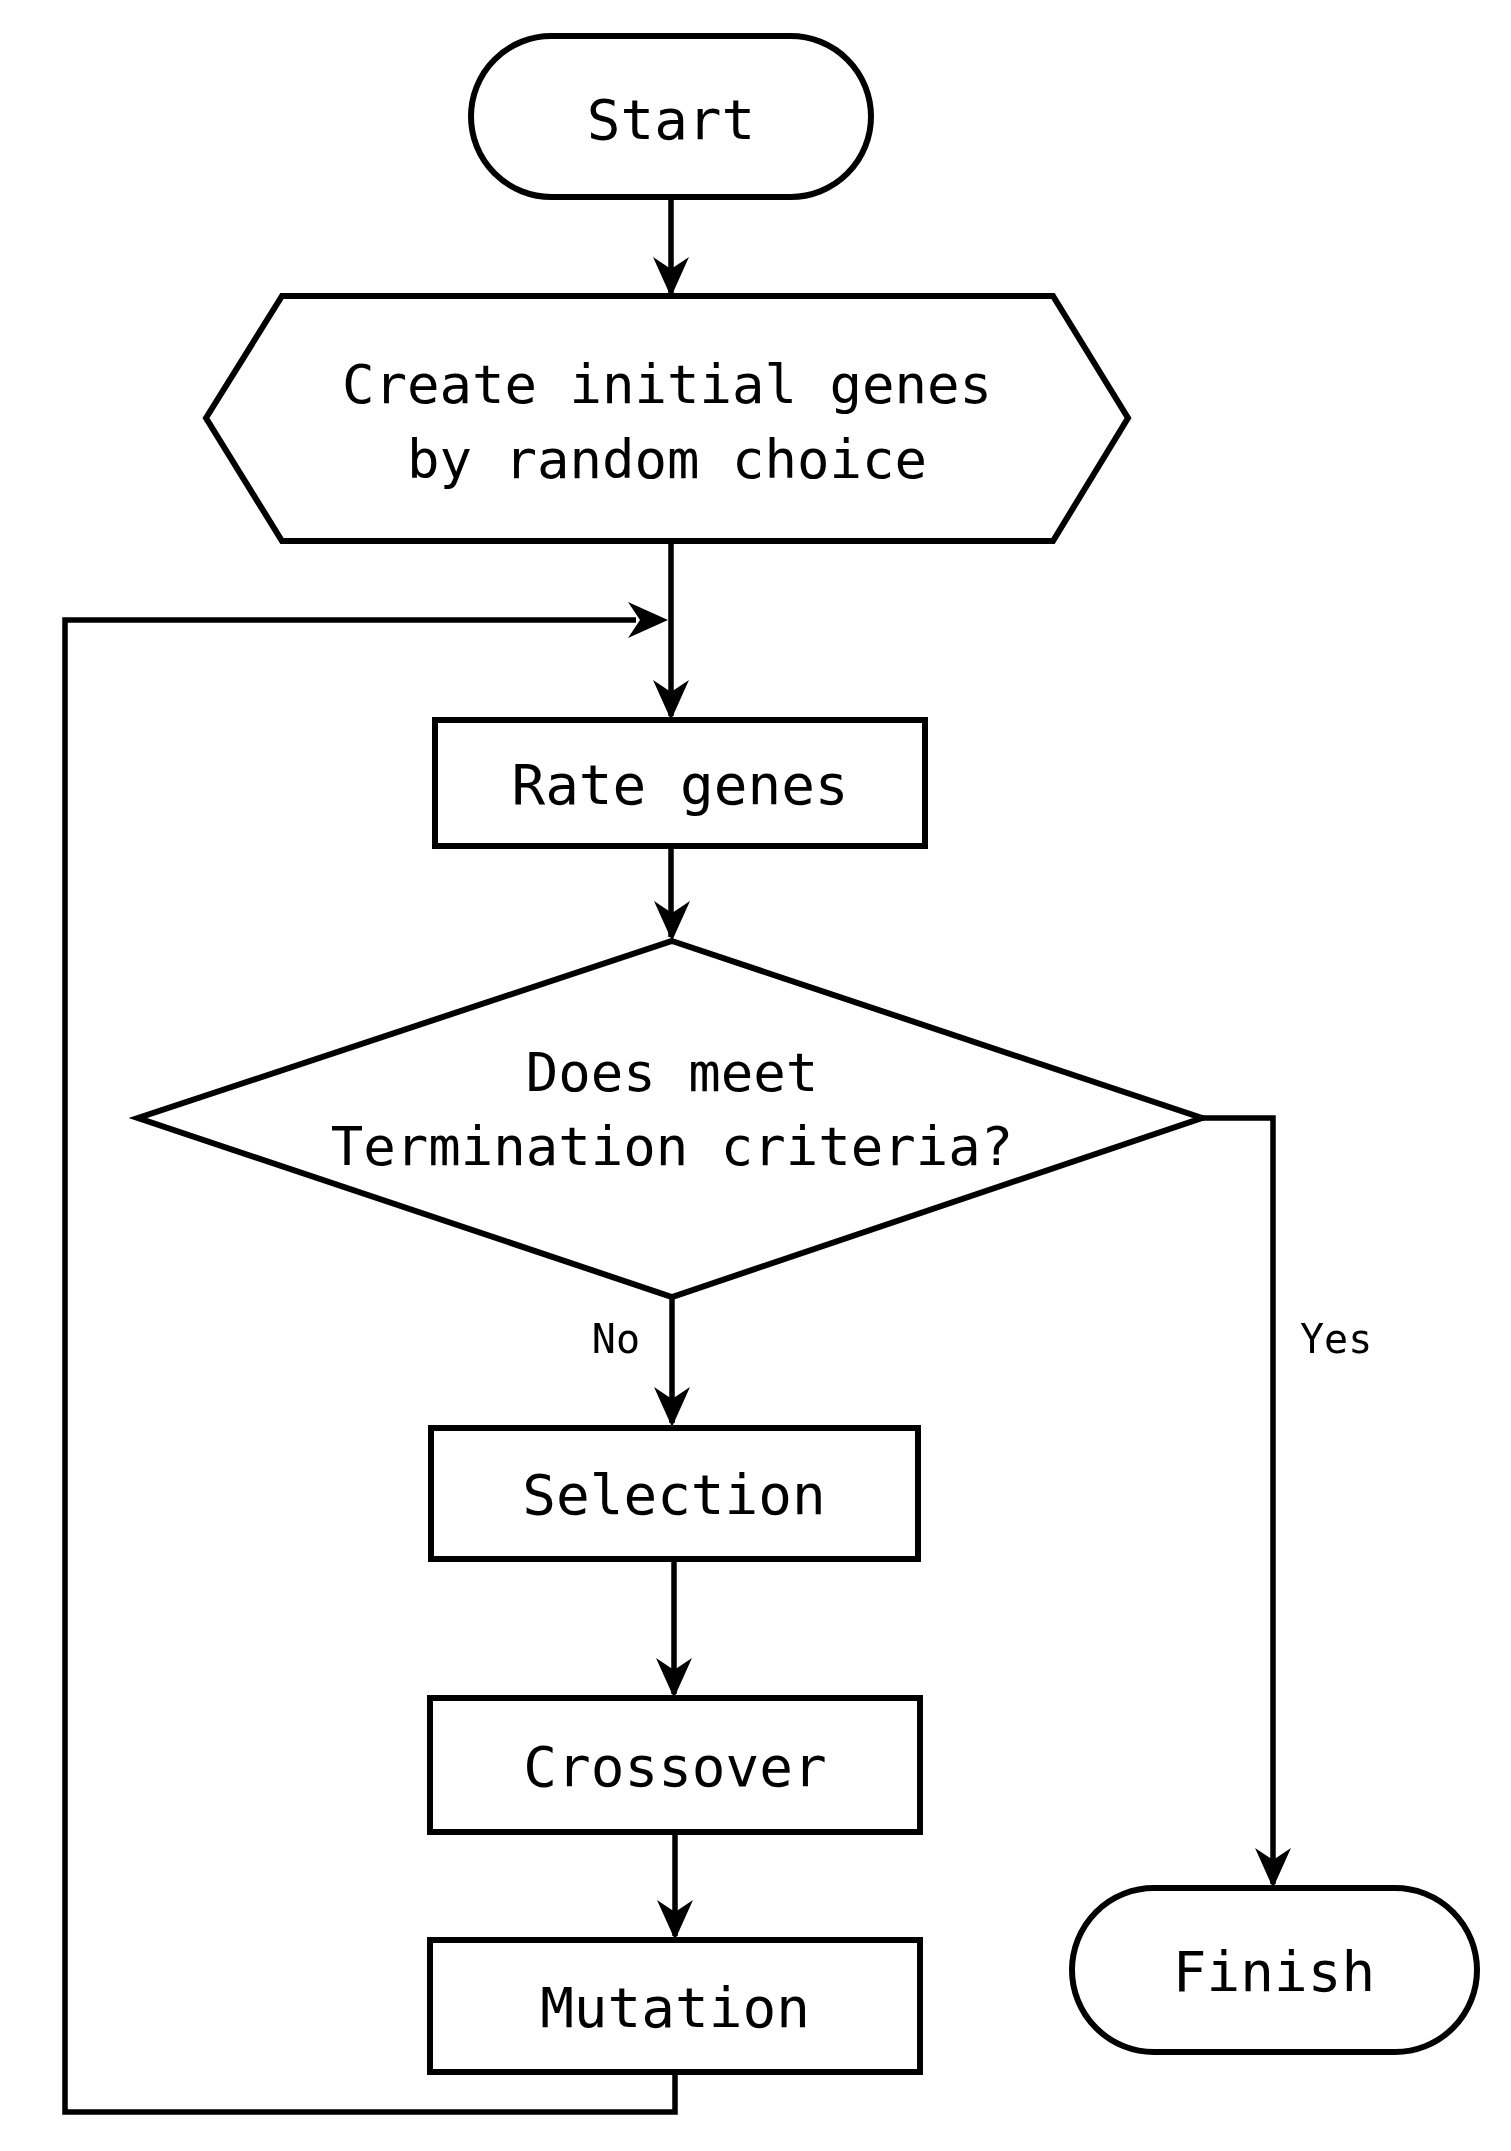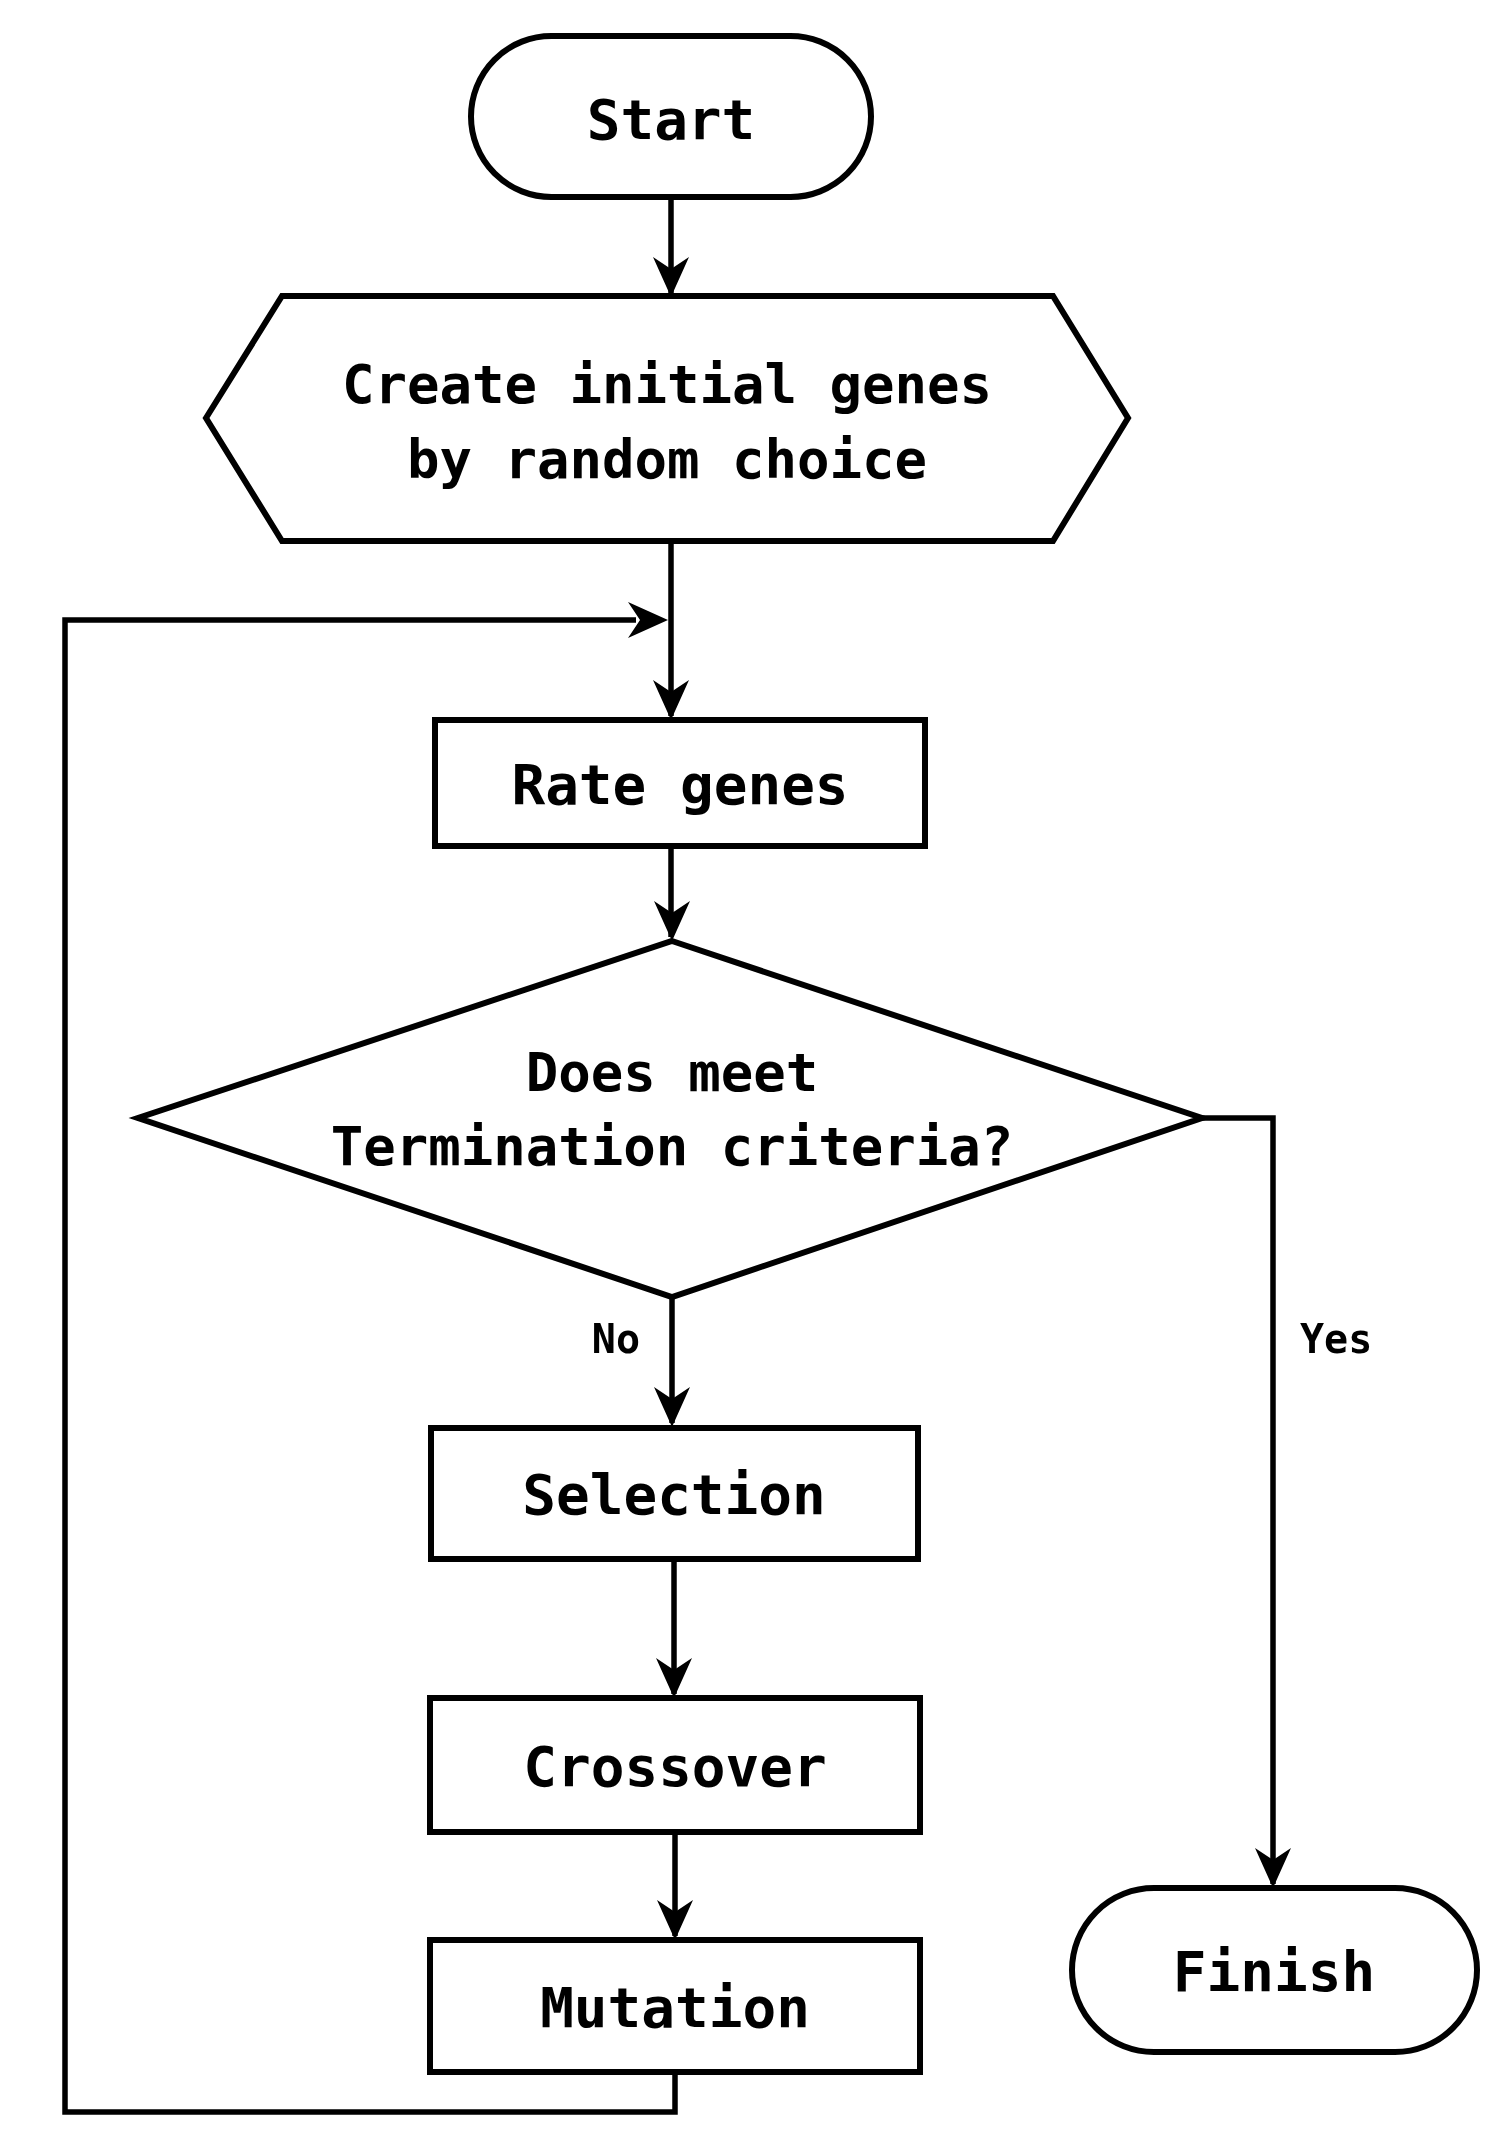--- a/index.html
+++ b/index.html
@@ -5,21 +5,20 @@
   html, body {
     margin: 0;
     padding: 0;
     background: #ffffff;
   }
   .canvas {
     width: 1511px;
     height: 2151px;
     background: #ffffff;
     position: relative;
-    font-weight: bold;
   }
   svg { display: block; }
   .shape {
     fill: #ffffff;
     stroke: #000000;
     stroke-width: 6;
     stroke-linejoin: miter;
   }
   .edge {
     fill: none;

